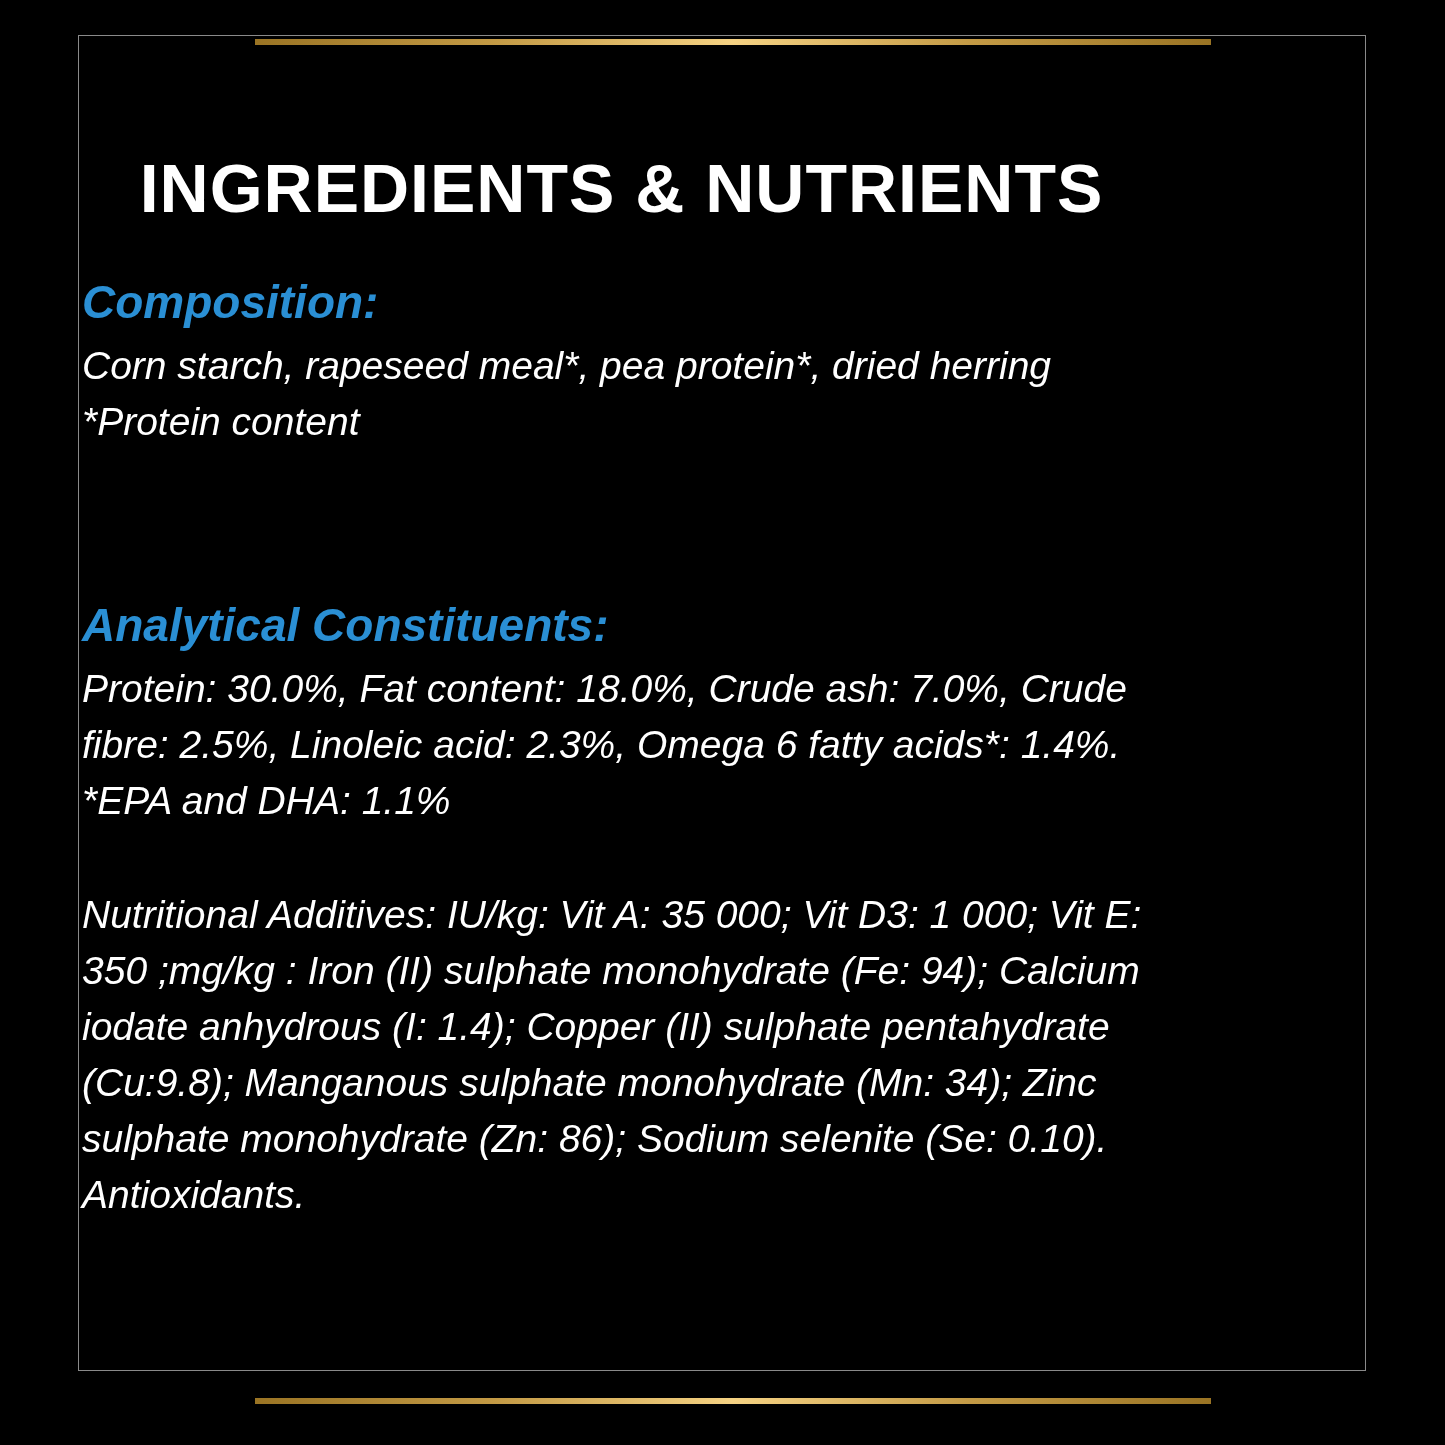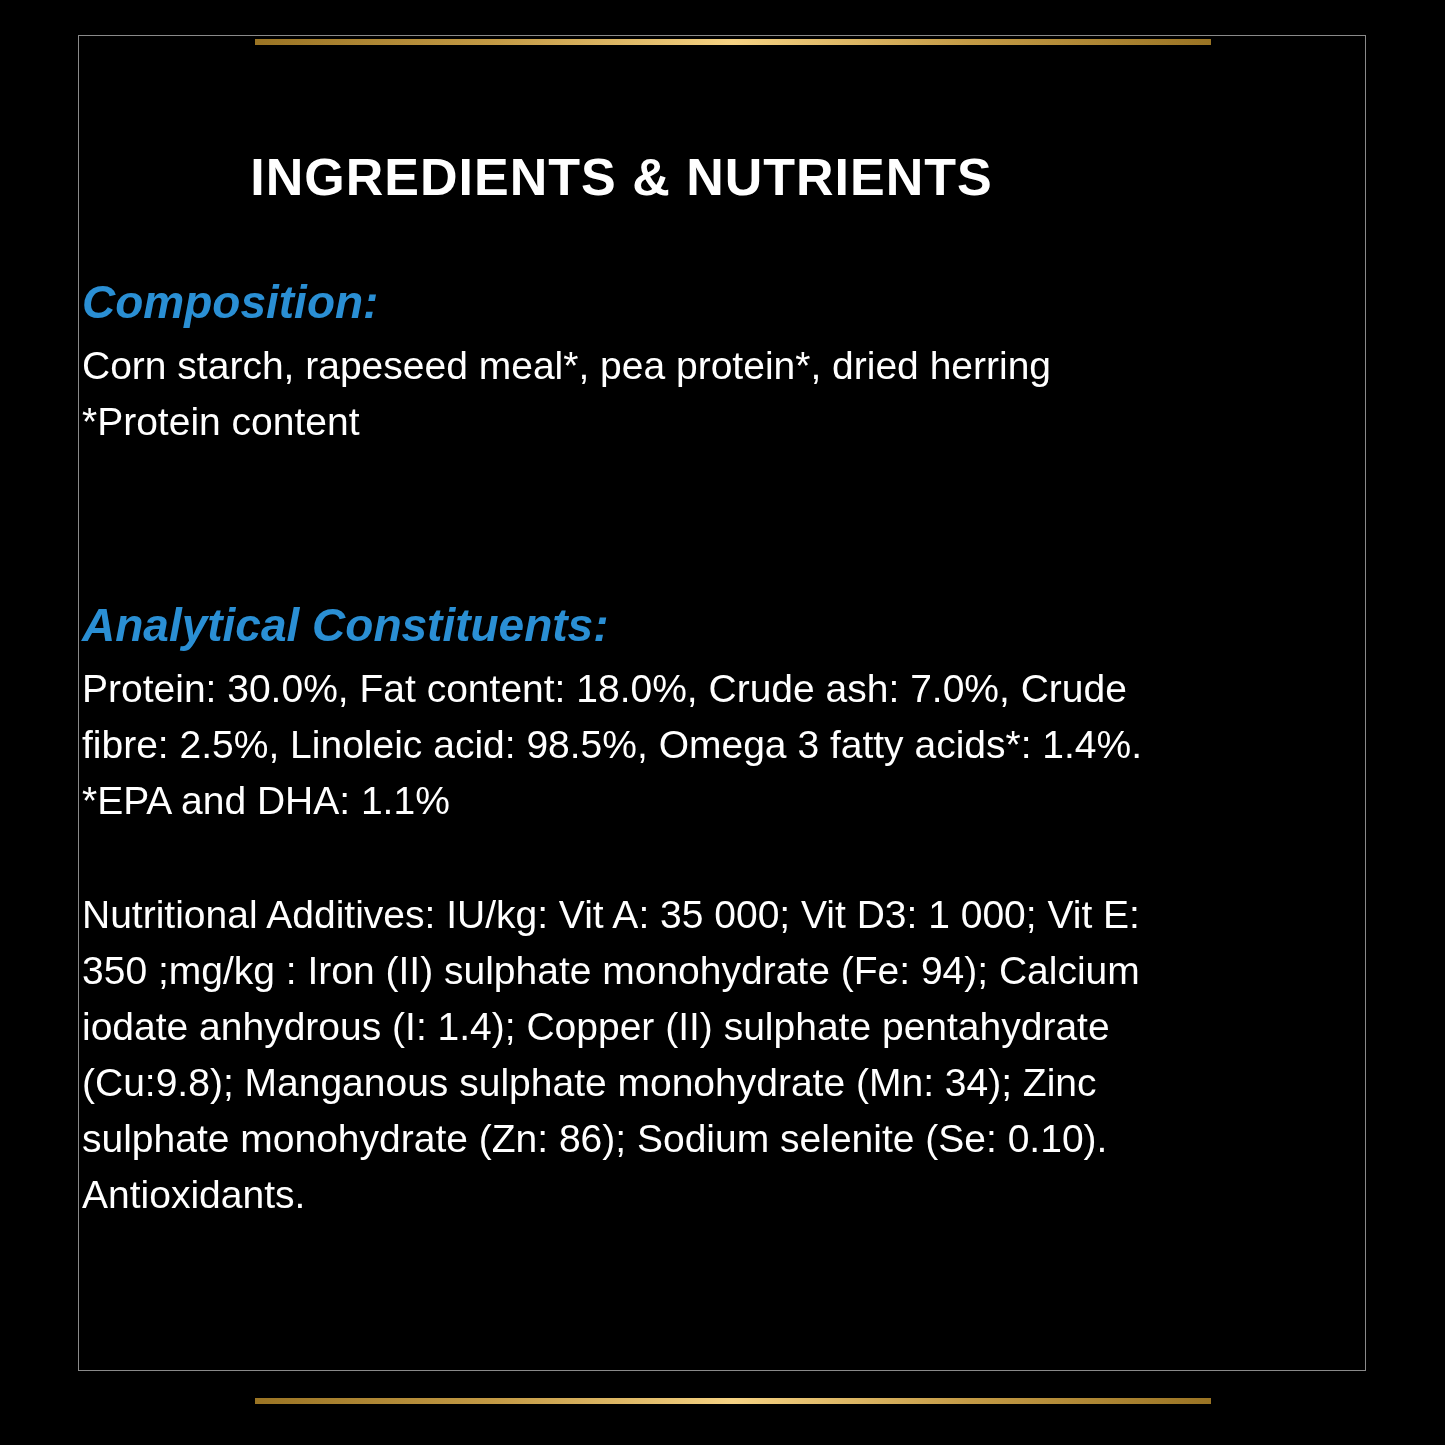--- a/index.html
+++ b/index.html
@@ -32,21 +32,21 @@
       background: linear-gradient(to right, #9a7424 0%, #c39a45 25%, #f5d283 50%, #c39a45 75%, #9a7424 100%);
     }
     .gold-bar.top { top: 39px; }
     .gold-bar.bottom { top: 1398px; }
     .title {
       position: absolute;
       left: 0;
       width: 1243px;
       top: 100px;
       text-align: center;
-      font-size: 52px;
+      font-size: 68px;
       font-weight: bold;
       letter-spacing: 1px;
       color: #ffffff;
       line-height: 84px;
     }
     .section {
       position: absolute;
       left: 82px;
       width: 1290px;
     }
@@ -56,20 +56,21 @@
       font-weight: bold;
       line-height: 56px;
       margin: 0 0 8px 0;
       font-style: italic;
     }
     .body-line {
       font-size: 39px;
       line-height: 56px;
       white-space: nowrap;
       color: #ffffff;
+      font-style: italic;
     }
     .sec-composition { top: 274px; }
     .sec-analytical { top: 597px; }
     .sec-additives { top: 887px; }
   </style>
 </head>
 <body>
 
 <div class="frame"></div>
 <div class="gold-bar top"></div>
@@ -79,21 +80,21 @@
 
 <section class="section sec-composition">
   <h2 class="heading">Composition:</h2>
   <div class="body-line">Corn starch, rapeseed meal*, pea protein*, dried herring</div>
   <div class="body-line">*Protein content</div>
 </section>
 
 <section class="section sec-analytical">
   <h2 class="heading">Analytical Constituents:</h2>
   <div class="body-line">Protein: 30.0%, Fat content: 18.0%, Crude ash: 7.0%, Crude</div>
-  <div class="body-line">fibre: 2.5%, Linoleic acid: 98.5%, Omega 3 fatty acids*: 1.4%.</div>
+  <div class="body-line">fibre: 2.5%, Linoleic acid: 2.3%, Omega 6 fatty acids*: 1.4%.</div>
   <div class="body-line">*EPA and DHA: 1.1%</div>
 </section>
 
 <section class="section sec-additives">
   <div class="body-line">Nutritional Additives: IU/kg: Vit A: 35 000; Vit D3: 1 000; Vit E:</div>
   <div class="body-line">350 ;mg/kg : Iron (II) sulphate monohydrate (Fe: 94); Calcium</div>
   <div class="body-line">iodate anhydrous (I: 1.4);  Copper (II) sulphate pentahydrate</div>
   <div class="body-line">(Cu:9.8); Manganous sulphate monohydrate (Mn: 34);  Zinc</div>
   <div class="body-line">sulphate monohydrate (Zn: 86); Sodium selenite (Se: 0.10).</div>
   <div class="body-line">Antioxidants.</div>

